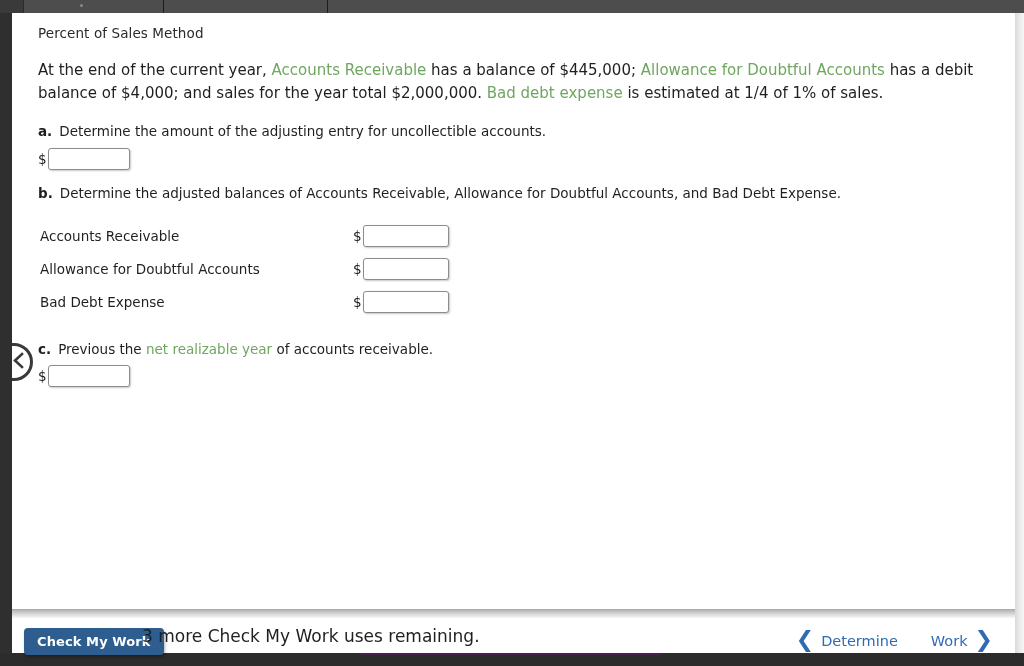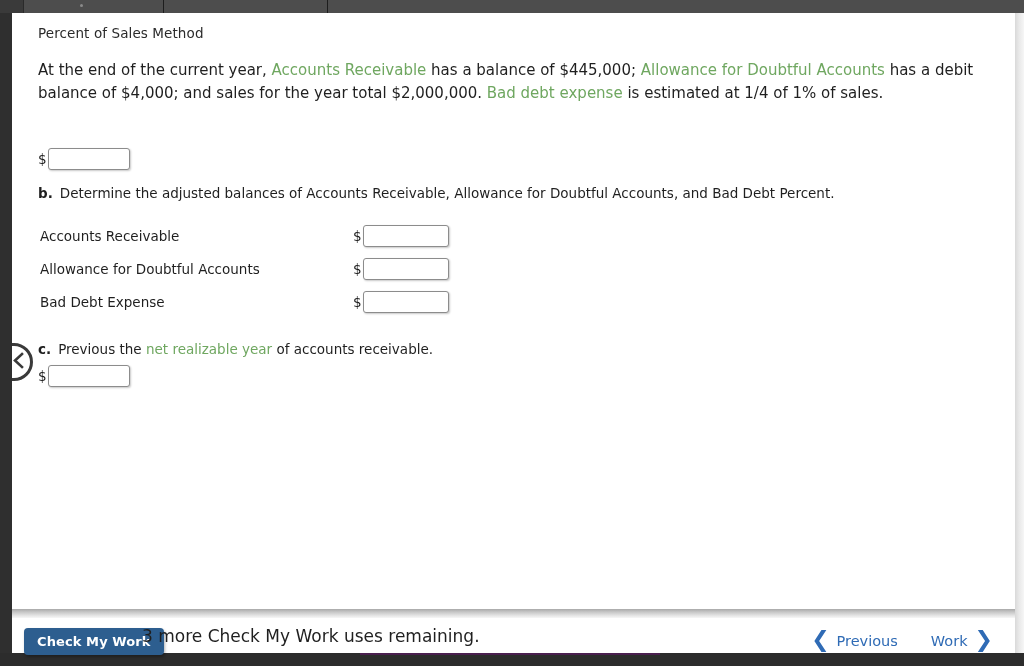--- a/index.html
+++ b/index.html
@@ -263,27 +263,30 @@
   </div>
 
   <div class="content">
 
     <div class="page-title">Percent of Sales Method</div>
 
     <div class="prompt">
       <span>At the end of the current year, </span><span class="term">Accounts Receivable</span><span> has a balance of $445,000; </span><span class="term">Allowance for Doubtful Accounts</span><span> has a debit balance of $4,000; and sales for the year total $2,000,000. </span><span class="term">Bad debt expense</span><span> is estimated at 1/4 of 1% of sales.</span>
     </div>
 
+    <div class="q-block q-a">
+      <span class="q-label">a.</span><span class="q-text">Determine the amount of the adjusting entry for uncollectible accounts.</span>
+    </div>
     <div class="money-row input-a">
       <span class="money-sign">$</span>
       <input class="txt-input" type="text" placeholder="" style="">
     </div>
 
     <div class="q-block q-b">
-      <span class="q-label">b.</span><span class="q-text">Determine the adjusted balances of Accounts Receivable, Allowance for Doubtful Accounts, and Bad Debt Percent.</span>
+      <span class="q-label">b.</span><span class="q-text">Determine the adjusted balances of Accounts Receivable, Allowance for Doubtful Accounts, and Bad Debt Expense.</span>
     </div>
 
     <div class="bal-table">
       <div class="bal-row">
         <div class="bal-name">Accounts Receivable</div>
         <div class="bal-field">
           <span class="money-sign">$</span>
           <input class="txt-input wide" type="text" placeholder="" style="">
         </div>
       </div>
@@ -322,21 +325,21 @@
   </div>
 
   <div class="footer-sep"></div>
   <div class="footer">
     <button class="cmw-btn">Check My Work</button>
     <div class="cmw-note">3 more Check My Work uses remaining.</div>
 
     <div class="nav-links">
       <a class="nav-link">
         <span class="chev">❮</span>
-        <span>Previous</span>
+        <span>Determine</span>
       </a>
       <a class="nav-link">
         <span>Work</span>
         <span class="chev">❯</span>
       </a>
     </div>
   </div>
 
 </div>
 

